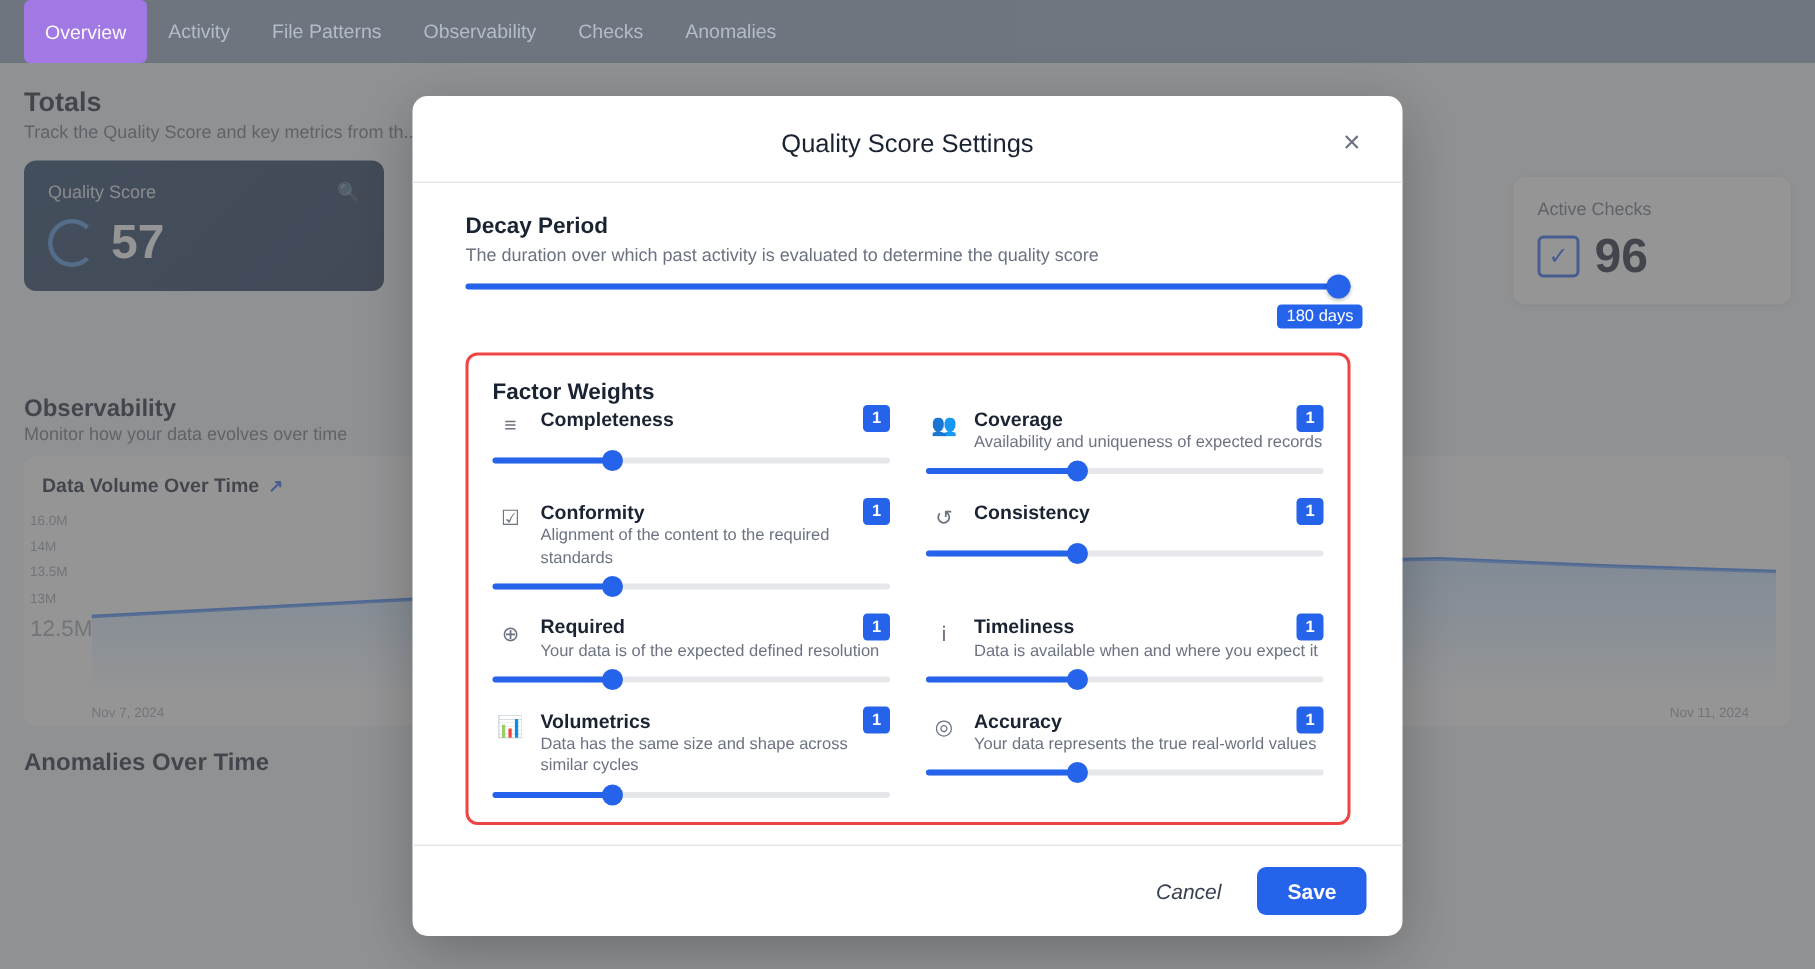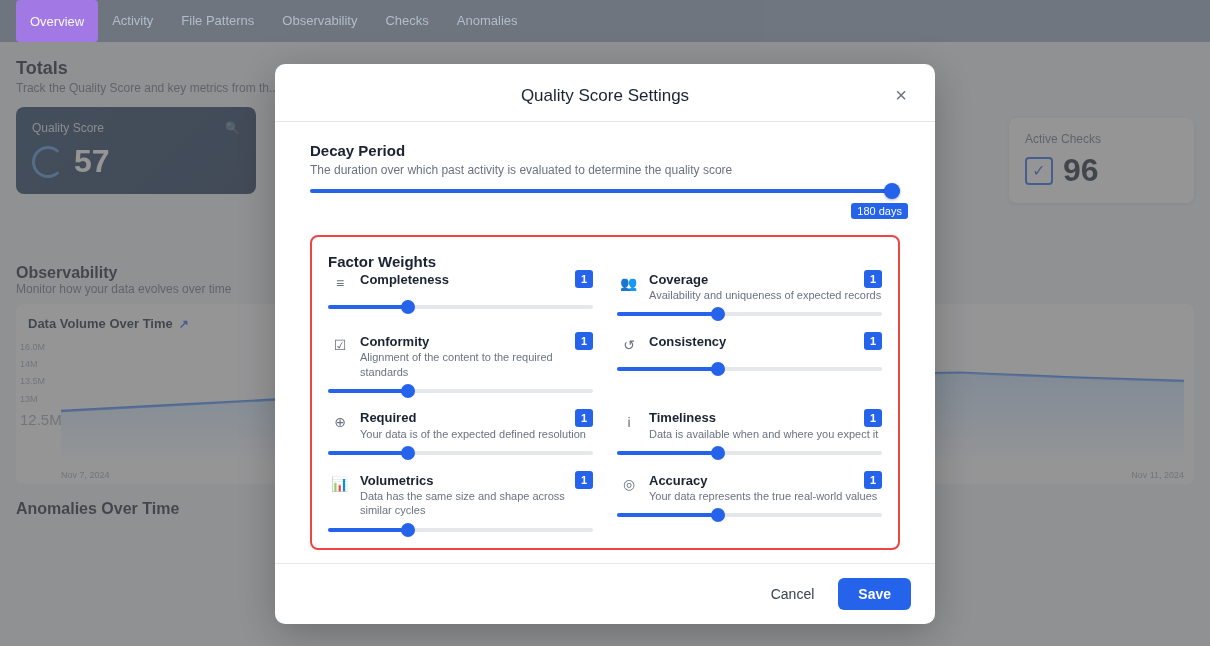--- a/index.html
+++ b/index.html
@@ -49,21 +49,21 @@
     .factor-name-row { display: flex; justify-content: space-between; align-items: center; }
     .factor-name { font-size: 13px; font-weight: 600; color: #1a2332; }
     .factor-badge { background: #2563eb; color: #fff; font-size: 11px; font-weight: 700; width: 18px; height: 18px; border-radius: 3px; display: flex; align-items: center; justify-content: center; }
     .factor-desc { font-size: 11px; color: #6b7280; line-height: 1.3; }
     .factor-slider { margin-top: 6px; position: relative; height: 4px; background: #e5e7eb; border-radius: 2px; }
     .factor-fill { position: absolute; left: 0; top: 0; height: 100%; background: #2563eb; border-radius: 2px; }
     .factor-thumb { position: absolute; top: -5px; width: 14px; height: 14px; background: #2563eb; border-radius: 50%; transform: translateX(-50%); }
 
     
     .modal-footer { padding: 14px 24px; border-top: 1px solid #e5e7eb; display: flex; justify-content: flex-end; gap: 10px; align-items: center; }
-    .btn-cancel { background: none; border: none; color: #374151; font-size: 14px; cursor: pointer; padding: 8px 14px; border-radius: 6px; }
+    .btn-cancel { background: none; border: none; color: #374151; font-size: 14px; cursor: pointer; padding: 8px 14px; border-radius: 6px; font-style: italic; }
     .btn-save { background: #2563eb; color: #fff; border: none; font-size: 14px; font-weight: 600; cursor: pointer; padding: 8px 20px; border-radius: 6px; }
     .bg-dimmed { opacity: 0.6; }
   </style>
 </head>
 <body>
 
 <div class="nav bg-dimmed">
   <div class="nav-tab active">Overview</div>
     <div class="nav-tab">Activity</div>
     <div class="nav-tab">File Patterns</div>
@@ -114,21 +114,21 @@
         </defs>
         <path d="M0,60 L50,55 L100,50 L150,45 L200,40 L250,38 L300,35 L350,30 L400,28 L450,32 L500,35" stroke="#3b82f6" stroke-width="2" fill="none"></path>
         <path d="M0,60 L50,55 L100,50 L150,45 L200,40 L250,38 L300,35 L350,30 L400,28 L450,32 L500,35 L500,100 L0,100 Z" fill="url(#chartGrad)"></path>
       </svg>
       <div style="position:absolute;left:4px;top:38px;font-size:9px;color:#9ca3af;">16.0M</div>
       <div style="position:absolute;left:4px;top:55px;font-size:9px;color:#9ca3af;">14M</div>
       <div style="position:absolute;left:4px;top:72px;font-size:9px;color:#9ca3af;">13.5M</div>
       <div style="position:absolute;left:4px;top:90px;font-size:9px;color:#9ca3af;">13M</div>
       <div style="position:absolute;left:4px;top:107px;font-size:15px;color:#9ca3af;">12.5M</div>
       <div style="position:absolute;bottom:4px;left:45px;font-size:9px;color:#9ca3af;">Nov 7, 2024</div>
-      <div style="position:absolute;bottom:4px;right:10px;font-size:9px;color:#9ca3af;">Nov 11, 2024</div>
+      <div style="position:absolute;bottom:4px;right:28px;font-size:9px;color:#9ca3af;">Nov 11, 2024</div>
     </div>
   </div>
 
   <div style="margin-top:16px;">
     <div style="font-size:16px;font-weight:700;color:#1a2332;">Anomalies Over Time</div>
   </div>
 </div>
 
 <div class="overlay" style="top:42px;">
   <div class="modal">

